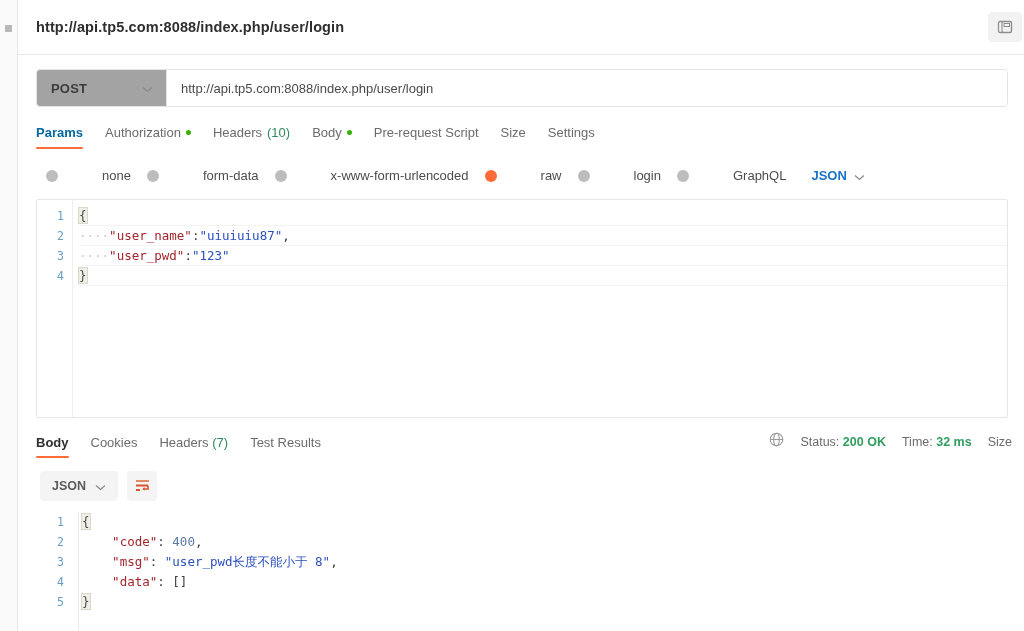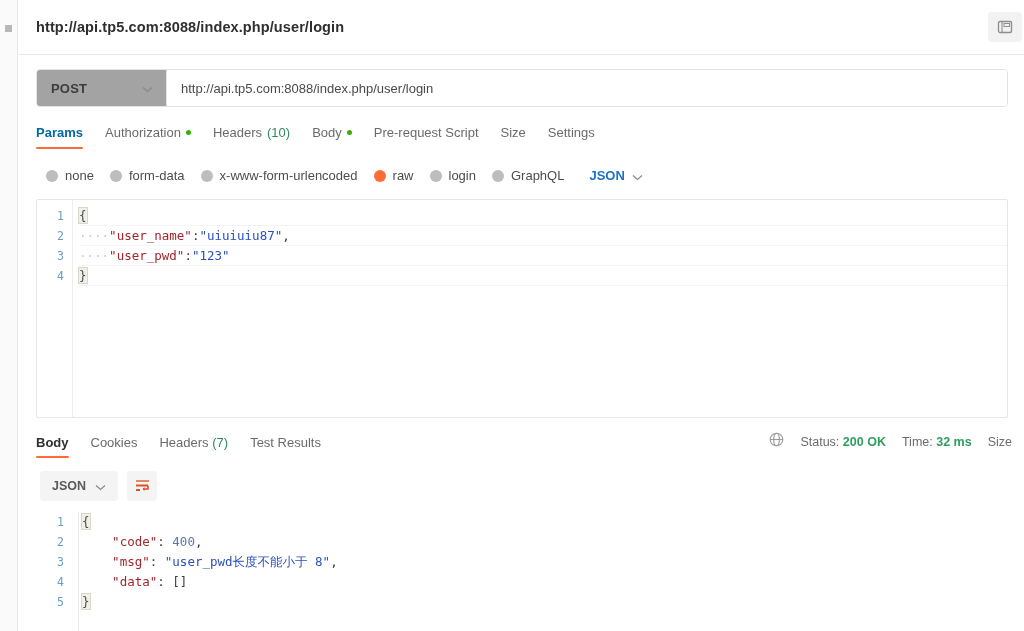--- a/index.html
+++ b/index.html
@@ -89,21 +89,21 @@
 
   
   .body-types {
     display: flex; align-items: center; gap: 7px;
     padding: 13px 18px 0 28px;
     height: 40px;
   }
   .btype { display: flex; align-items: center; gap: 7px; margin-right: 9px; }
   .radio { width: 12px; height: 12px; border-radius: 50%; background: #bdbdbd; flex:0 0 12px; }
   .btype.sel .radio { background: #ff6c37; }
-  .btype .bt-label { font-size: 13px; color: #4d4d4d; }
+  .btype .bt-label { font-size: 13px; color: #4d4d4d; margin-left: 37px; }
   .json-sel { display: flex; align-items: center; gap: 7px; margin-left: 9px; }
   .json-sel .js-label { font-size: 13px; font-weight: 700; color: #1a73c4; }
 
   
   .req-editor-wrap { padding: 10px 16px 0 18px; flex: 0 0 auto; }
   .req-editor {
     height: 219px;
     border: 1px solid #e6e6e6; border-radius: 2px;
     background: #fff; display: flex; overflow: hidden;
   }

